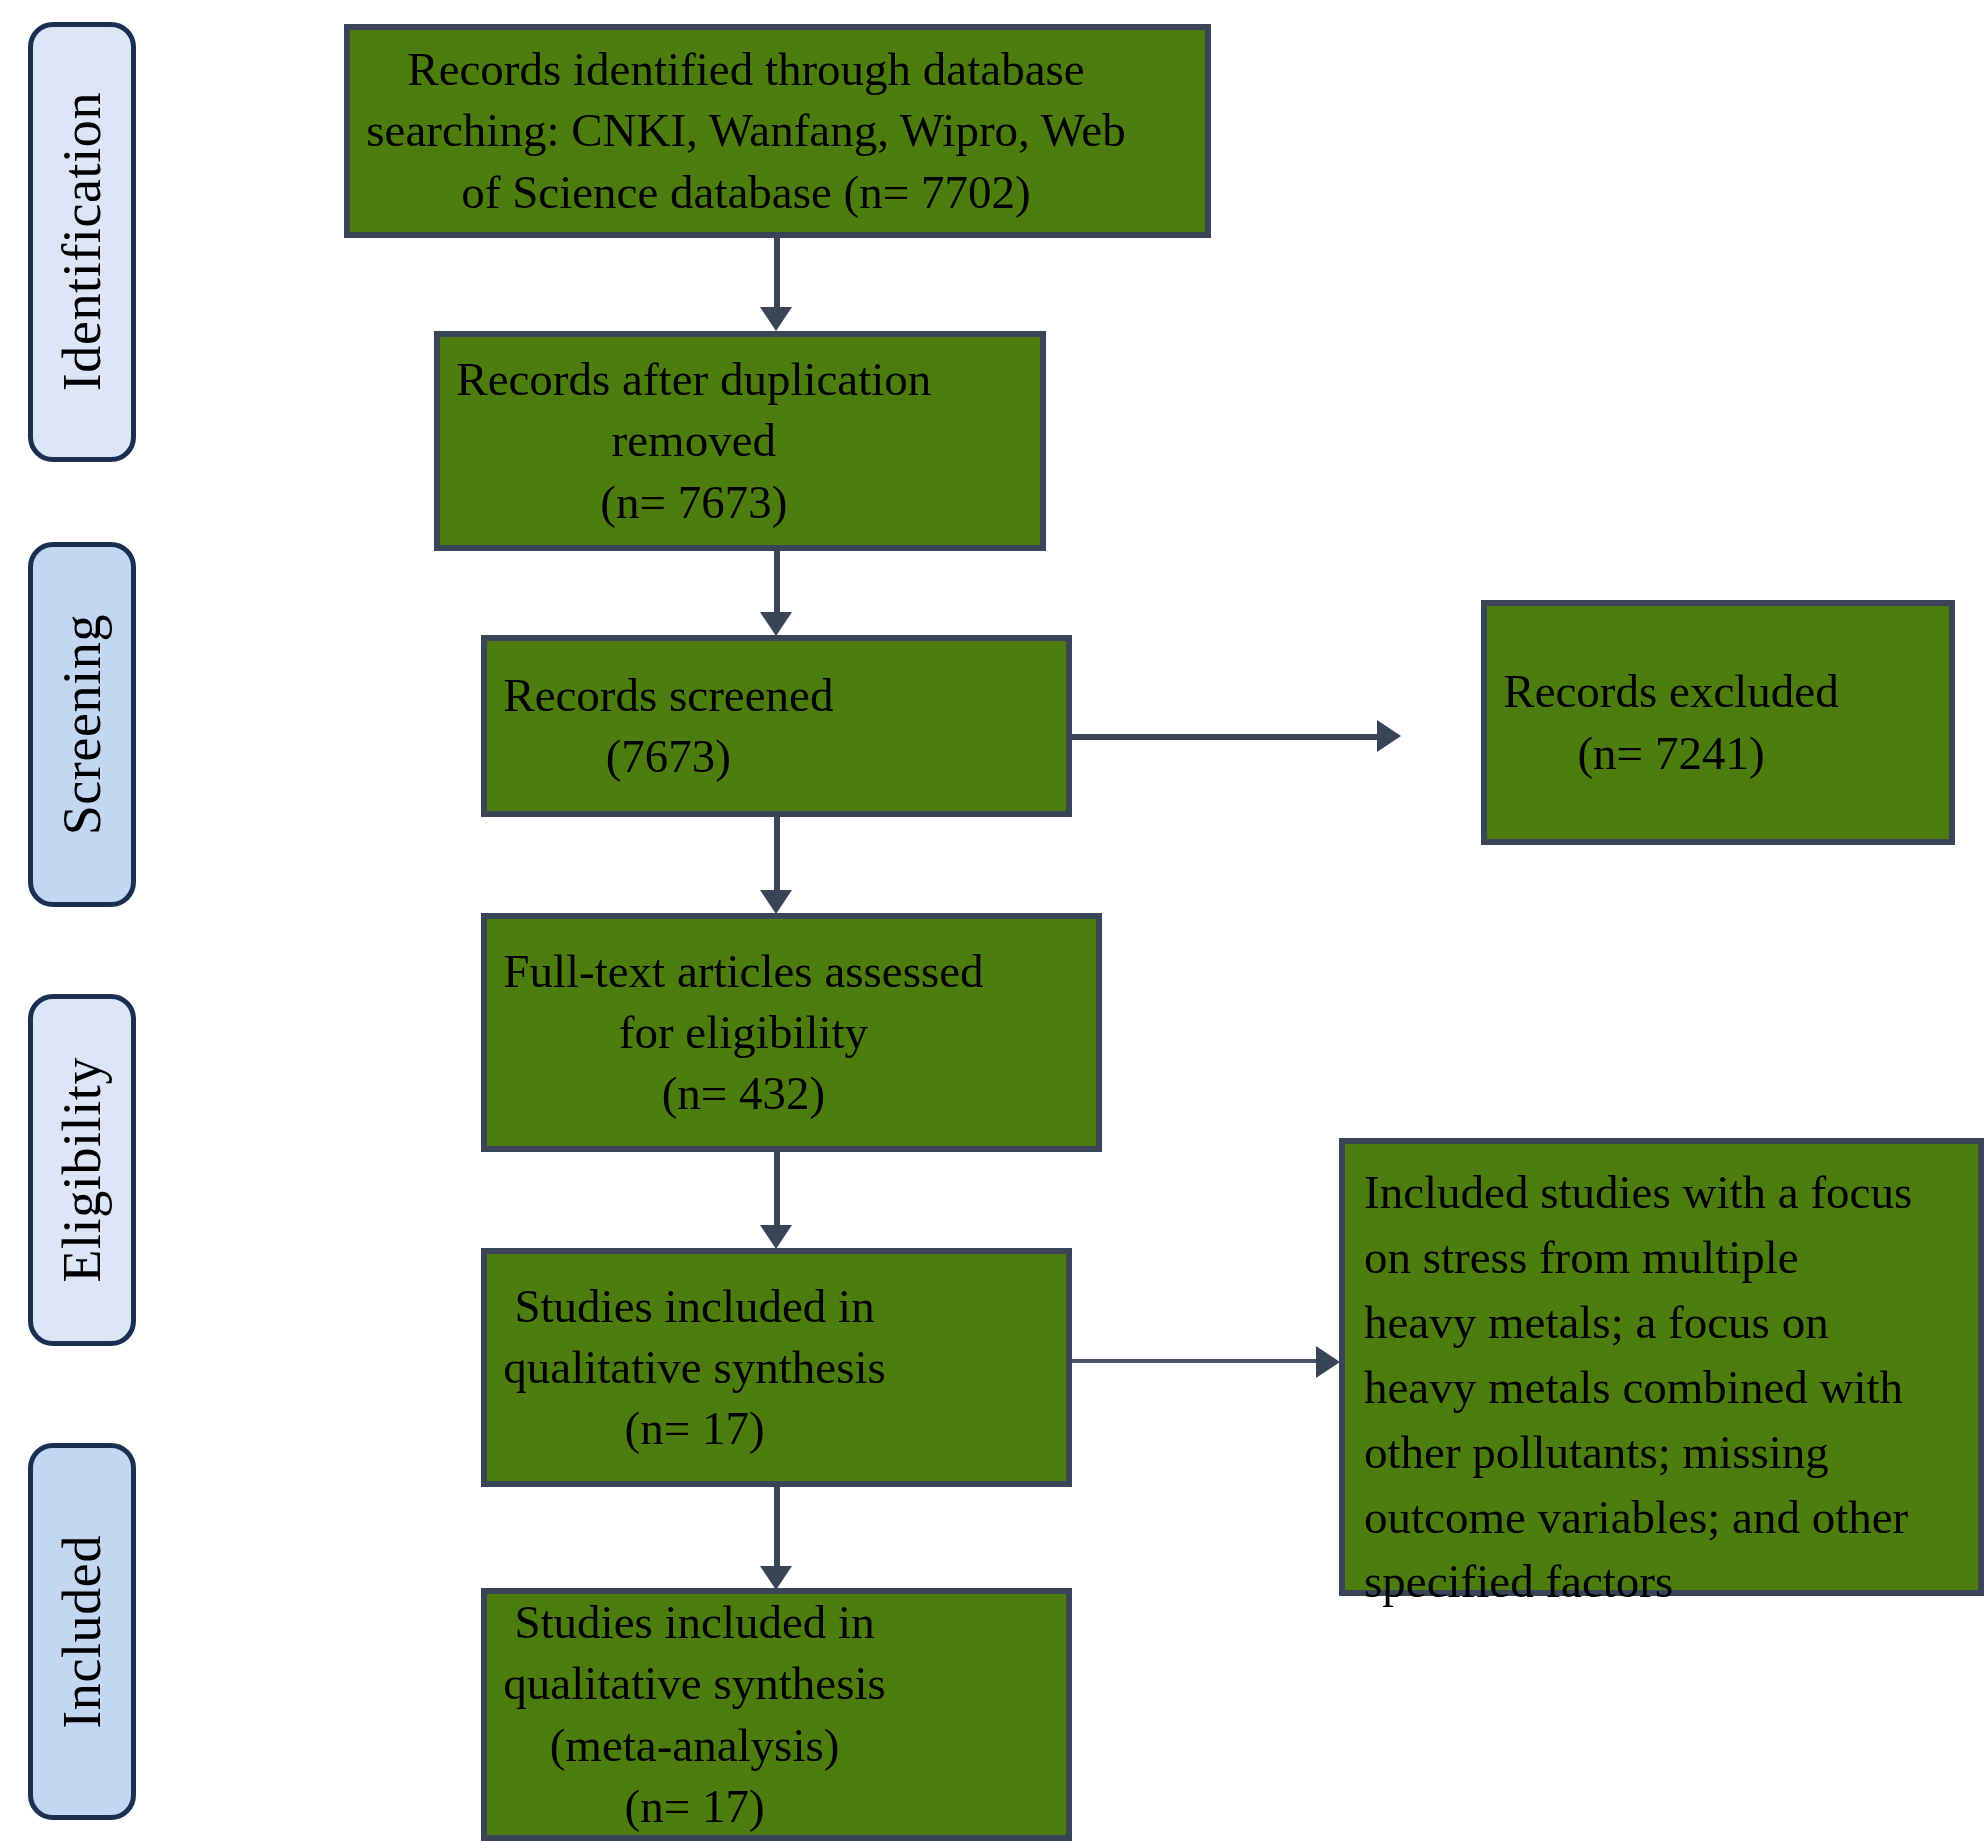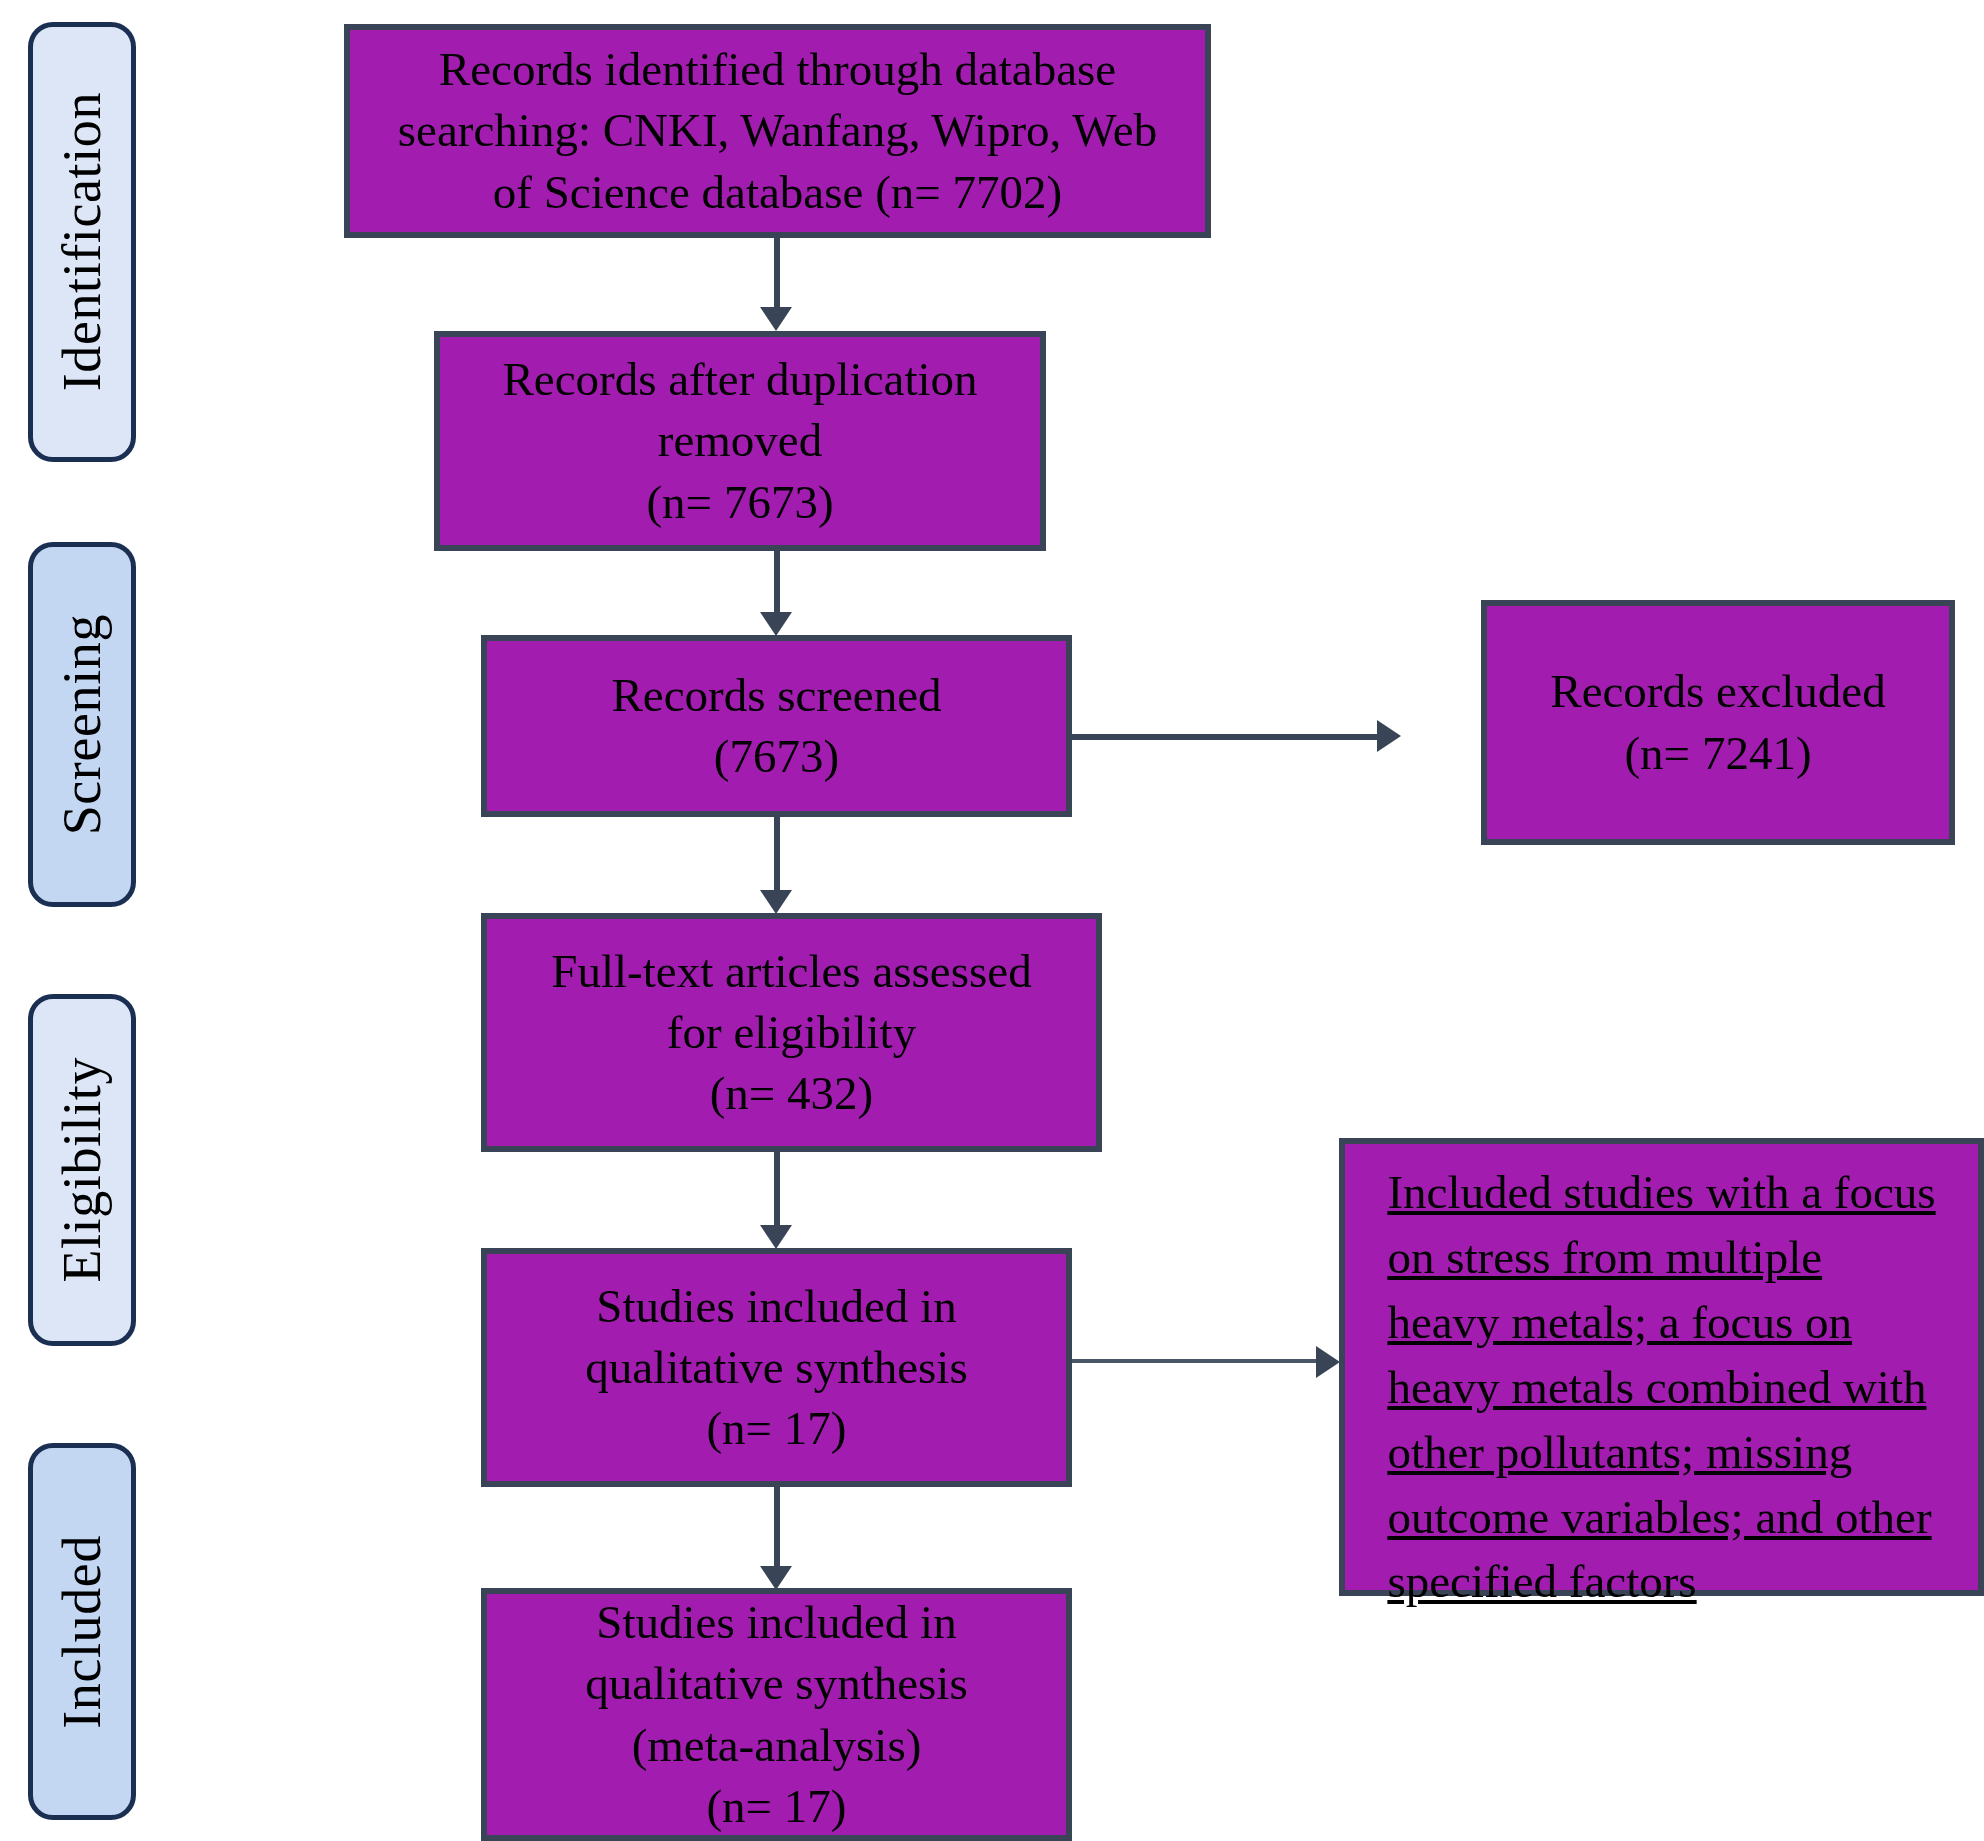--- a/index.html
+++ b/index.html
@@ -36,41 +36,39 @@
     color: #000000;
     letter-spacing: 0.6px;
     white-space: nowrap;
   }
 
   
   .fbox {
     position: absolute;
     box-sizing: border-box;
     border: 6.3px solid #3a4457;
-    background: #a21caf;
+    background: #4d7c0f;
     display: flex;
     align-items: center;
-    justify-content: center;
   }
   .fbox .fbox-text {
     font-size: 47px;
     line-height: 1.30;
     color: #000000;
     text-align: center;
     padding: 0 16.3px;
     white-space: pre-line;
   }
   .fbox.left-align {
     align-items: flex-start;
   }
   .fbox.left-align .fbox-text {
     text-align: left;
     padding: 16.3px 19px 0 19px;
     line-height: 1.38;
-    text-decoration: underline;
   }
 
   
   .vline {
     position: absolute;
     width: 5.7px;
     background: #3a4457;
   }
   .hline {
     position: absolute;

